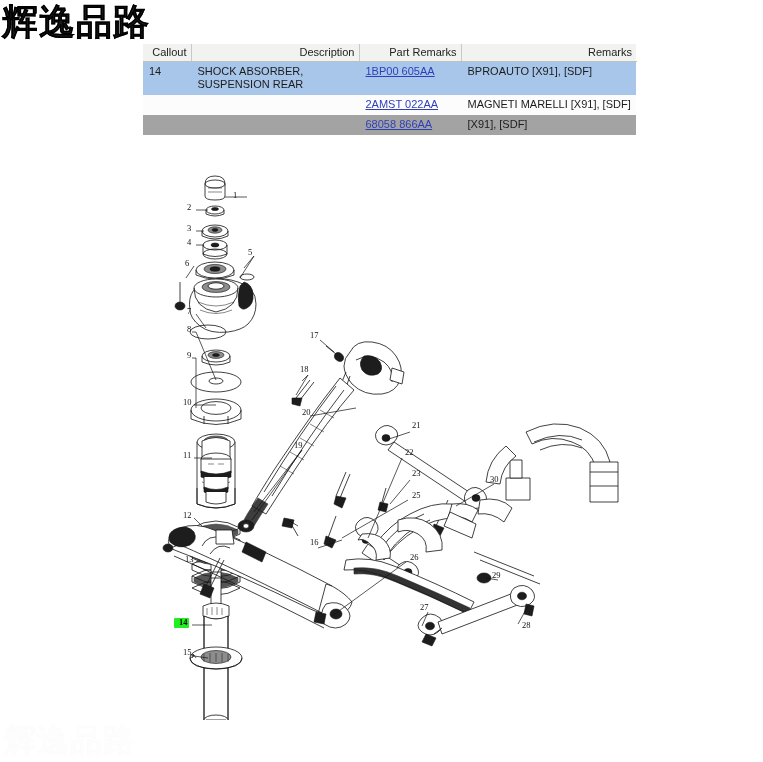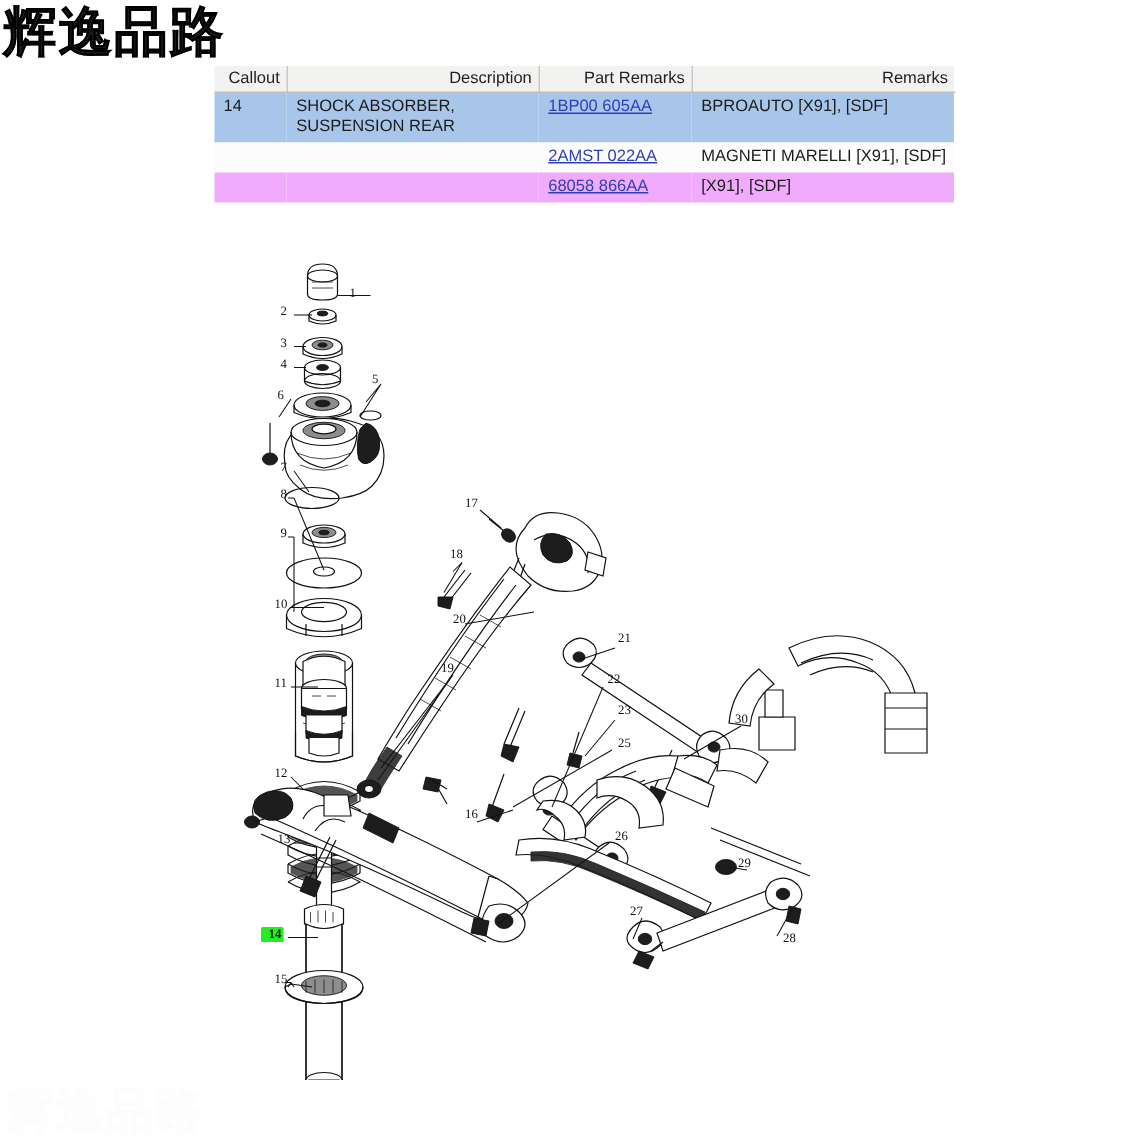--- a/index.html
+++ b/index.html
@@ -66,21 +66,21 @@
   .parts-table td {
     padding: 3px 4px 4px 6px;
     border-right: 1px solid transparent;
     vertical-align: top;
     font-size: 11px;
     line-height: 13px;
     color: #1c1c1c;
   }
   tr.row-selected td { background: #a8c6ea; }
   tr.row-plain td    { background: #fcfcfc; }
-  tr.row-alt td      { background: #f0abfc; }
+  tr.row-alt td      { background: #a3a3a3; }
 
   td.c-callout { width: 48px; }
   td.c-desc    { width: 168px; }
   td.c-part    { width: 102px; }
   td.c-remark  { width: 175px; }
 
   th.c-callout { width: 48px; }
   th.c-desc    { width: 168px; padding-left: 28px; }
   th.c-part    { width: 102px; }
   th.c-remark  { width: 175px; }

